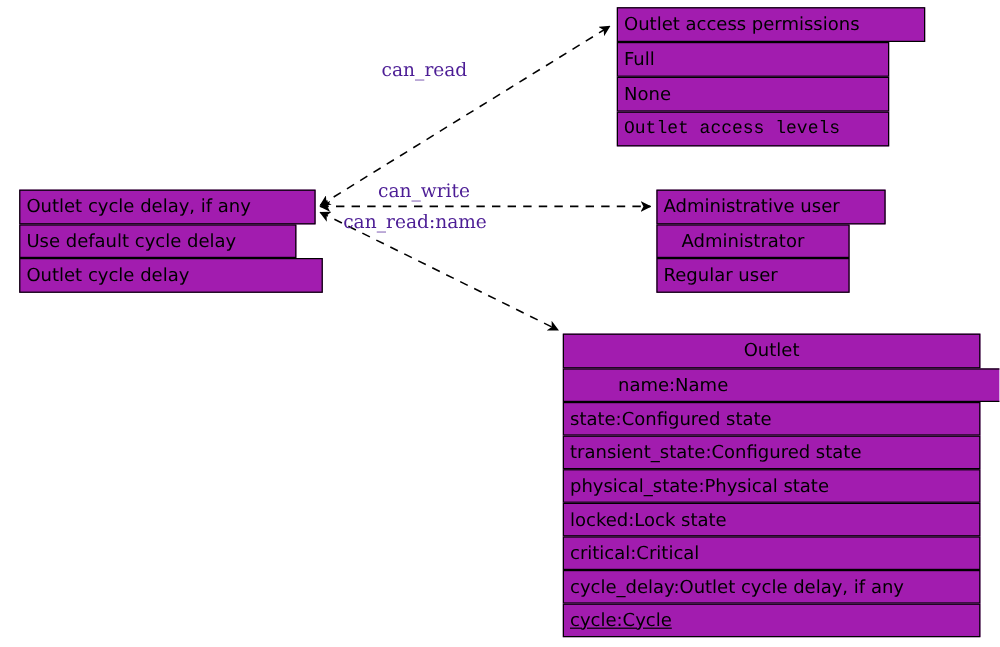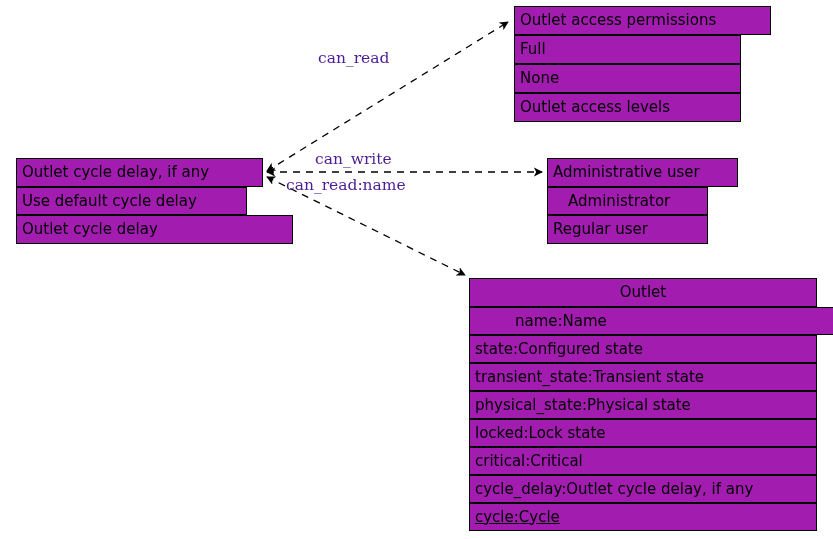--- a/index.html
+++ b/index.html
@@ -84,41 +84,41 @@
     <line x1="267" y1="177" x2="465" y2="275" stroke="#000000" stroke-width="1.3" stroke-dasharray="7,6" marker-start="url(#arrow-start)" marker-end="url(#arrow-end)"></line>
   </svg>
 
   <div class="edge-label" style="left:318px; top:51px;">can_read</div>
   <div class="edge-label" style="left:315px; top:152px;">can_write</div>
   <div class="edge-label" style="left:286px; top:178px;">can_read:name</div>
 
   <div class="uml-box">
     <div class="uml-row left-align" style="left:16px; top:158px; width:247px; height:29px;">Outlet cycle delay, if any</div>
     <div class="uml-row left-align" style="left:16px; top:187px; width:231px; height:28px;">Use default cycle delay</div>
-    <div class="uml-row left-align" style="left:16px; top:215px; width:277px; height:29px;">Outlet cycle delay</div>
+    <div class="uml-row left-align" style="left:16px; top:215px; width:253px; height:29px;">Outlet cycle delay</div>
   </div>
 
   <div class="uml-box">
     <div class="uml-row left-align" style="left:514px; top:6px; width:257px; height:29px;">Outlet access permissions</div>
     <div class="uml-row left-align" style="left:514px; top:35px; width:227px; height:29px;">Full</div>
     <div class="uml-row left-align" style="left:514px; top:64px; width:227px; height:29px;">None</div>
-    <div class="uml-row left-align" style="left:514px; top:93px; width:227px; height:29px;">Outlet access levels</div>
+    <div class="uml-row left-align" style="left:514px; top:93px; width:227px; height:29px;font-family:Liberation Mono, monospace;">Outlet access levels</div>
   </div>
 
   <div class="uml-box">
     <div class="uml-row left-align" style="left:547px; top:158px; width:191px; height:29px;">Administrative user</div>
     <div class="uml-row left-align" style="left:547px; top:187px; width:161px; height:28px;padding-left:20px;">Administrator</div>
     <div class="uml-row left-align" style="left:547px; top:215px; width:161px; height:29px;">Regular user</div>
   </div>
 
   <div class="uml-box">
     <div class="uml-row center-align" style="left:469px; top:278px; width:348px; height:29px;">Outlet</div>
     <div class="uml-row left-align" style="left:469px; top:307px; width:404px; height:28px;padding-left:45px;">name:Name</div>
     <div class="uml-row left-align" style="left:469px; top:335px; width:348px; height:28px;">state:Configured state</div>
-    <div class="uml-row left-align" style="left:469px; top:363px; width:348px; height:28px;">transient_state:Transient state</div>
+    <div class="uml-row left-align" style="left:469px; top:363px; width:348px; height:28px;">transient_state:Configured state</div>
     <div class="uml-row left-align" style="left:469px; top:391px; width:348px; height:28px;">physical_state:Physical state</div>
     <div class="uml-row left-align" style="left:469px; top:419px; width:348px; height:28px;">locked:Lock state</div>
     <div class="uml-row left-align" style="left:469px; top:447px; width:348px; height:28px;">critical:Critical</div>
     <div class="uml-row left-align" style="left:469px; top:475px; width:348px; height:28px;">cycle_delay:Outlet cycle delay, if any</div>
     <div class="uml-row left-align" style="left:469px; top:503px; width:348px; height:28px;text-decoration:underline;">cycle:Cycle</div>
   </div>
 
 </div>
 
 </body></html>

